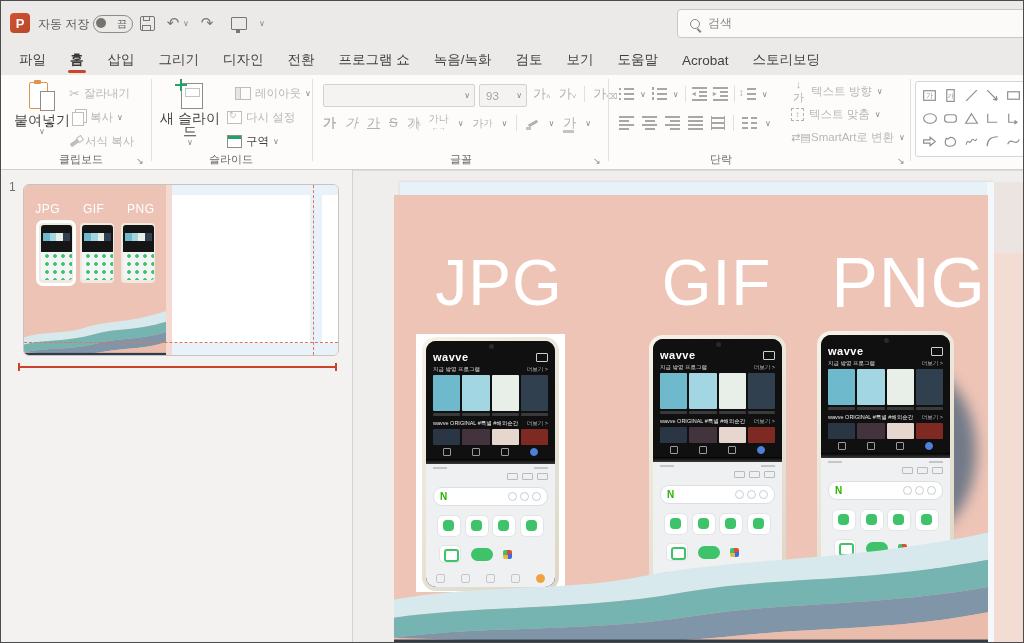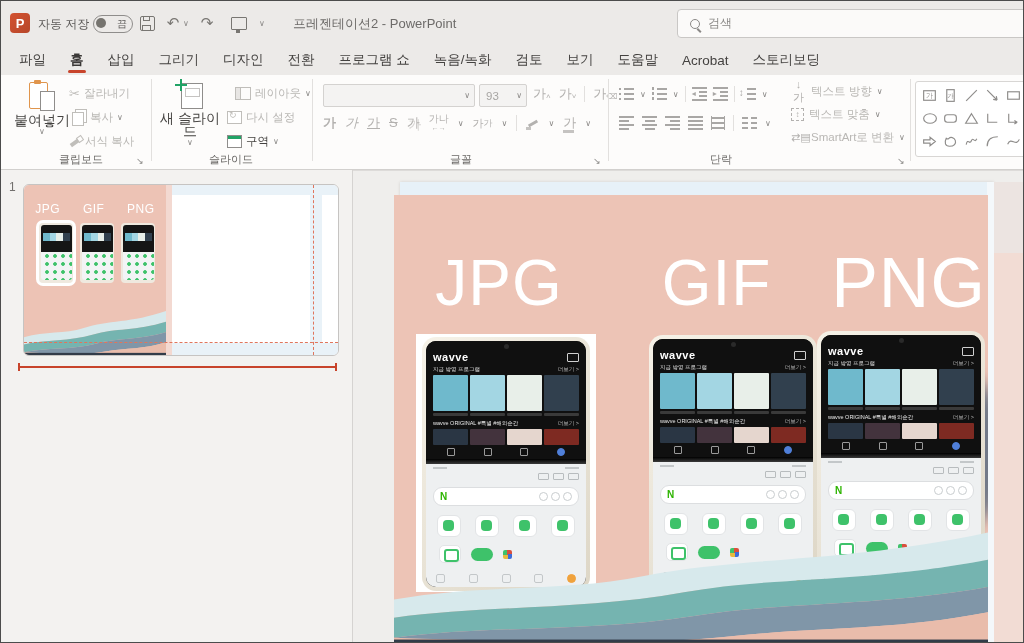--- a/index.html
+++ b/index.html
@@ -148,21 +148,21 @@
   #slide-bg{position:absolute;left:47px;top:11px;width:594px;height:463px;background:#fff;box-shadow:0 0 3px rgba(0,0,0,.12);}
   #slide-bluetop{position:absolute;left:0;top:0;width:100%;height:13px;background:#e7f1f8;}
   #slide-bluecol{position:absolute;right:0;top:0;width:7px;height:100%;background:#f4f8fb;}
   #pale-top{position:absolute;left:641px;top:11px;right:0;height:71px;background:#ece4e1;}
   #pale-bot{position:absolute;left:641px;top:82px;right:0;bottom:0;background:#f2dcd4;}
   #slide-image{position:absolute;left:41px;top:24px;width:594px;height:450px;background:#edc4b6;overflow:hidden;}
   #format-headers{position:absolute;left:0;top:48px;width:100%;display:flex;}
   .fmt-label{color:#fff;font-size:64px;font-weight:400;letter-spacing:1px;line-height:80px;text-align:center;}
   .fmt-label.f0{width:210px;} .fmt-label.f1{width:225px;} .fmt-label.f2{width:159px;font-size:70px;}
   #phones-row{position:absolute;left:0;top:142px;width:100%;height:258px;}
-  .phone-wrap{position:absolute;top:0;width:168px;height:254px;}
+  .phone-wrap{position:absolute;top:0;width:137px;height:254px;}
   .phone-wrap.p0{left:28px;} .phone-wrap.p1{left:255px;top:-2px;} .phone-wrap.p2{left:423px;top:-6px;}
   .backing-white{position:absolute;left:-6px;right:-6px;top:-3px;bottom:-1px;background:#fff;}
   .png-blob{position:absolute;right:-22px;top:36px;width:120px;height:170px;background:#5d6d80;border-radius:50%;filter:blur(7px);opacity:.85;}
   .ph-case{position:absolute;inset:0;border-radius:14px;background:linear-gradient(135deg,#f6f2e8,#ddd6c6);padding:4px;box-sizing:border-box;}
   .ph-inner{width:100%;height:100%;border-radius:10px;background:#000;display:flex;flex-direction:column;overflow:hidden;}
   .ph-top{height:118px;background:#101010;padding:3px 7px 0;box-sizing:border-box;position:relative;}
   .ph-camdot{position:absolute;left:50%;top:3px;width:5px;height:5px;margin-left:-2px;border-radius:50%;background:#2a2a2a;}
   .ph-row1{display:flex;justify-content:space-between;align-items:center;margin-top:7px;}
   .ph-brand{color:#fff;font-weight:bold;font-size:11px;letter-spacing:.5px;}
   .ph-cast{width:10px;height:7px;border:1px solid #cfcfcf;border-radius:1px;}
@@ -213,21 +213,20 @@
   <div class="tb-btn" style="left:136px">
       <span class="ico-save"></span>
     </div>
   <div class="tb-btn" style="left:162px">↶</div>
   <div class="tb-btn chev" style="left:180px;width:10px">∨</div>
   <div class="tb-btn" style="left:196px">↷</div>
   <div class="tb-btn" style="left:228px">
       <span class="ico-present"></span>
     </div>
   <div class="tb-btn chev" style="left:256px;width:10px">∨</div>
-  <span id="doc-title">프레젠테이션2  -  PowerPoint</span>
   <div id="search-box">
     <span class="ico-search"></span>
     <span id="search-ph">검색</span>
   </div>
 </div>
 
 <div id="tab-row">
     <div class="tab">파일</div>
     <div class="tab active">홈</div>
     <div class="tab">삽입</div>

